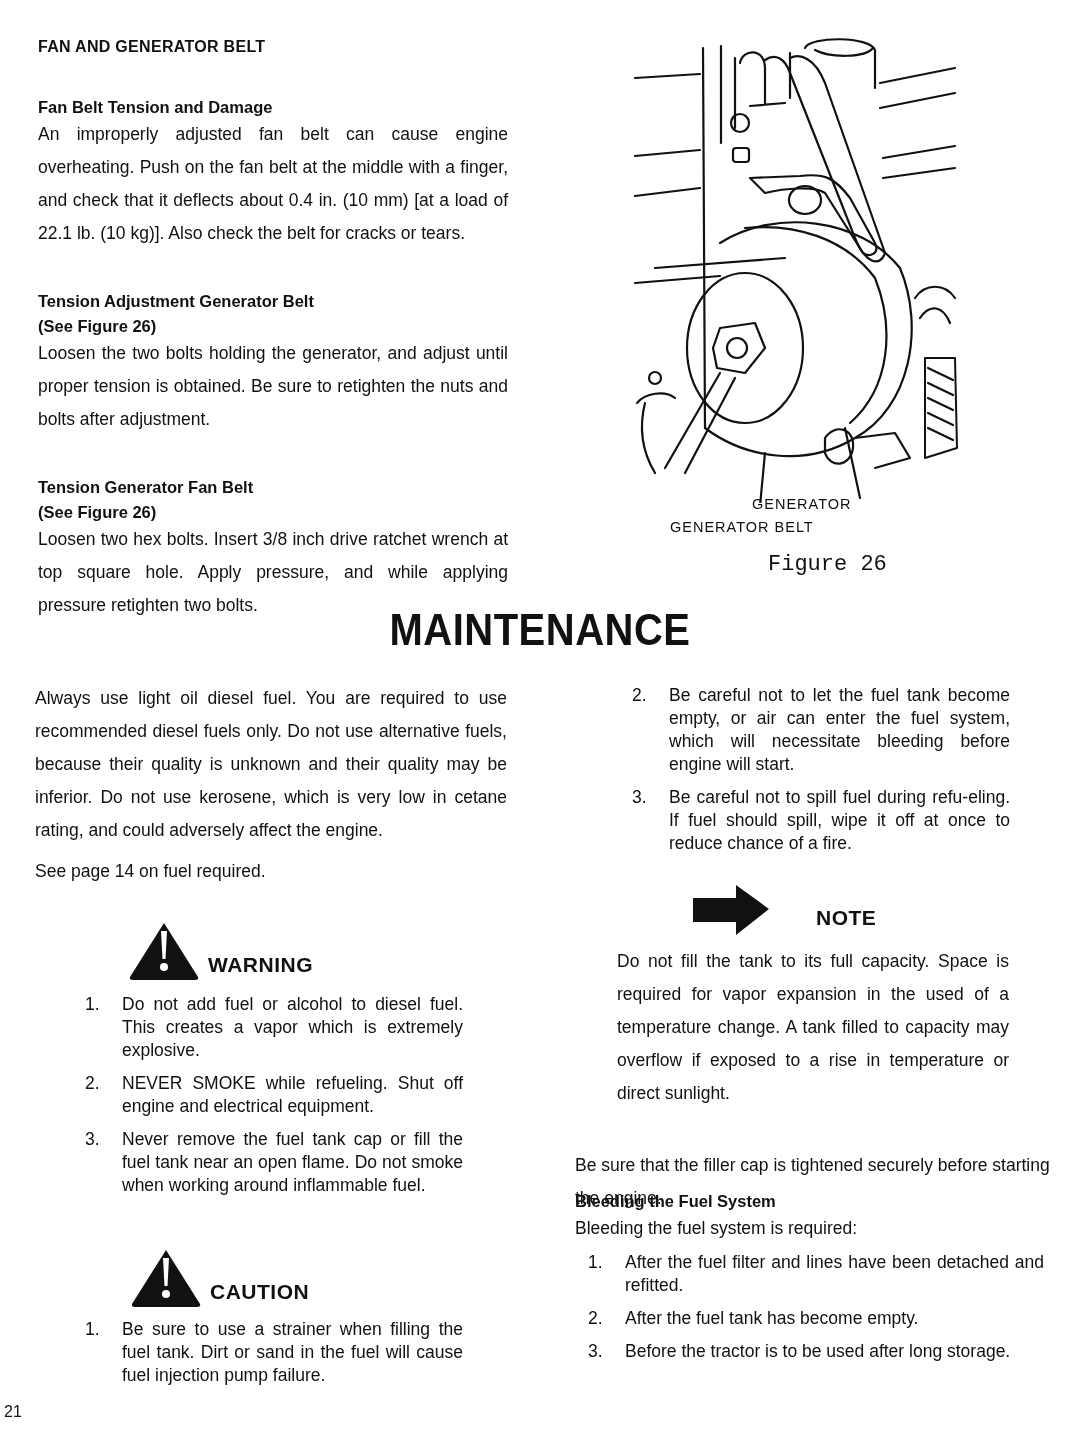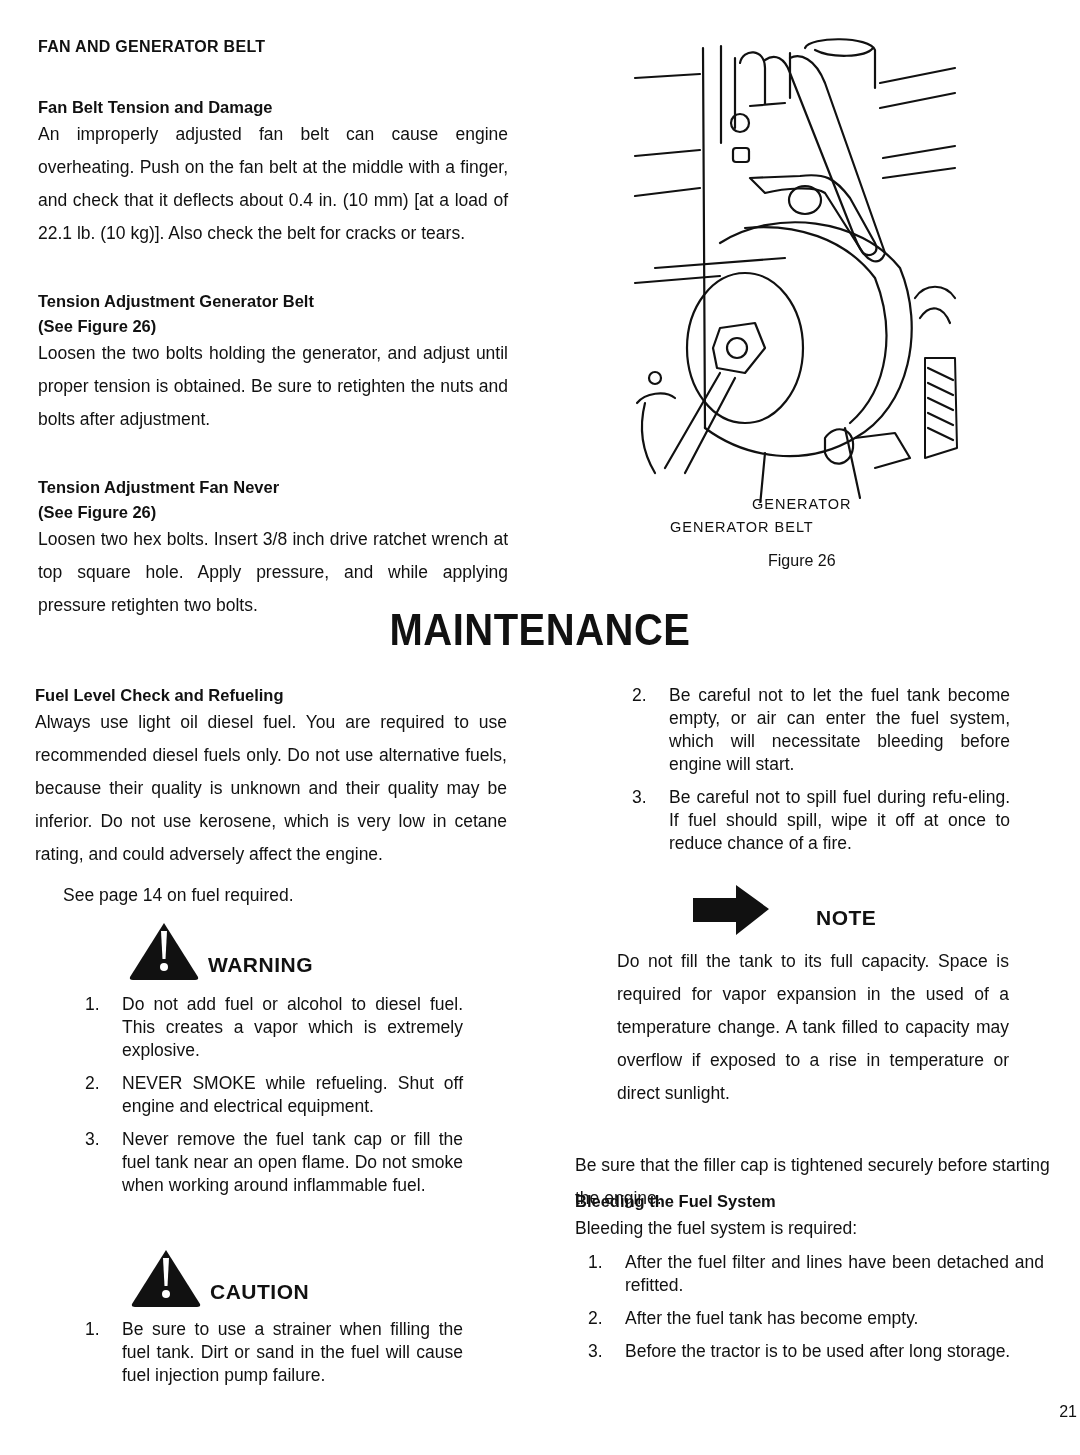--- a/index.html
+++ b/index.html
@@ -16,36 +16,36 @@
   .list li { display: flex; font-size: 17.5px; line-height: 23px; margin-bottom: 10px; }
   .list .num { width: 37px; flex: 0 0 37px; }
   .list .txt { flex: 1; text-align: justify; }
   .main-title {
     font-size: 40px; font-weight: bold; letter-spacing: 0.5px; text-align: center;
     transform: scaleY(1.12);
   }
   .sign { display: flex; align-items: flex-end; }
   .sign-label { font-size: 21px; font-weight: bold; letter-spacing: 0.5px; margin-left: 8px; margin-bottom: 4px; }
   .fig-label { font-size: 14.5px; font-weight: normal; letter-spacing: 1px; }
-  .fig-caption { font-family: Liberation Sans, sans-serif; font-size: 16px; }
+  .fig-caption { font-family: Liberation Mono, monospace; font-size: 22px; }
   .page-num { font-size: 16px; }
 </style>
 </head>
 <body>
 
 <div class="abs" style="left:38px; top:36px; width:470px;">
   <p class="h-caps">FAN AND GENERATOR BELT</p>
   <p class="h-sub" style="margin-top:38px;">Fan Belt Tension and Damage</p>
   <p class="p">An improperly adjusted fan belt can cause engine overheating.  Push on the fan belt at the middle with a finger, and check that it deflects about 0.4 in. (10 mm) [at a load of 22.1 lb. (10 kg)].  Also check the belt for cracks or tears.</p>
 
   <p class="h-sub" style="margin-top:40px;">Tension Adjustment Generator Belt</p>
   <p class="h-sub" style="margin-top:3px;">(See Figure 26)</p>
   <p class="p">Loosen the two bolts holding the generator, and adjust until proper tension is obtained.  Be sure to retighten the nuts and bolts after adjustment.</p>
 
-  <p class="h-sub" style="margin-top:40px;">Tension Adjustment Fan Never</p>
+  <p class="h-sub" style="margin-top:40px;">Tension Generator Fan Belt</p>
   <p class="h-sub" style="margin-top:3px;">(See Figure 26)</p>
   <p class="p">Loosen two hex bolts.  Insert 3/8 inch drive ratchet wrench at top square hole.  Apply pressure, and while applying pressure retighten two bolts.</p>
 </div>
 
 <div class="abs" style="left:625px; top:28px; width:340px; height:475px;">
   <svg width="340" height="475" viewBox="0 0 340 475" fill="none" stroke="#111" stroke-width="2.2" stroke-linecap="round" stroke-linejoin="round">
 
     <path d="M10 50 L75 46 M10 128 L75 122 M10 168 L75 160 M10 255 L95 248"></path>
     <path d="M78 20 L80 400 M96 18 L96 115 M110 30 L110 100"></path>
     <path d="M115 35 C118 20, 140 20, 140 40 L140 75 M125 78 L160 75 M165 25 L165 70"></path>
@@ -80,23 +80,22 @@
     <path d="M220 400 L235 470"></path>
   </svg>
 </div>
 <div class="abs fig-label" style="left:752px; top:496px;">GENERATOR</div>
 <div class="abs fig-label" style="left:670px; top:519px;">GENERATOR BELT</div>
 <div class="abs fig-caption" style="left:768px; top:552px;">Figure 26</div>
 
 <div class="abs main-title" style="left:0; top:607px; width:1080px;">MAINTENANCE</div>
 
 <div class="abs" style="left:35px; top:682px; width:472px;">
-  <p class="h-sub" style="margin-top:2px;">Fuel Level Check and Refueling</p>
   <p class="p">Always use light oil diesel fuel.  You are required to use recommended diesel fuels only.  Do not use alternative fuels, because their quality is unknown and their quality may be inferior.  Do not use kerosene, which is very low in cetane rating, and could adversely affect the engine.</p>
-  <p class="p p-left" style="margin-top:8px;margin-left:28px;">See page 14 on fuel required.</p>
+  <p class="p p-left" style="margin-top:8px;">See page 14 on fuel required.</p>
 </div>
 
 <div class="abs sign" style="left:128px; top:921px;">
   <svg width="72" height="60" viewBox="0 0 72 60">
     <path d="M36 2 L70 56 Q71 59 67 59 L5 59 Q1 59 2 56 Z" fill="#111"></path>
     <path d="M33 10 L39 10 L37.5 38 L34.5 38 Z" fill="#fff"></path>
     <circle cx="36" cy="46" r="4" fill="#fff"></circle>
   </svg>
   <span class="sign-label">WARNING</span>
 </div>
@@ -167,13 +166,13 @@
   <li>
       <span class="num">2.</span>
       <span class="txt">After the fuel tank has become empty.</span>
     </li>
   <li>
       <span class="num">3.</span>
       <span class="txt">Before the tractor is to be used after long storage.</span>
     </li>
 </ol>
 
-<div class="abs page-num" style="left:12px; top:1403px; width:1065px; text-align:right;">21</div>
+<div class="abs page-num" style="left:4px; top:1403px; width:1065px; text-align:left;">21</div>
 
 </body></html>

